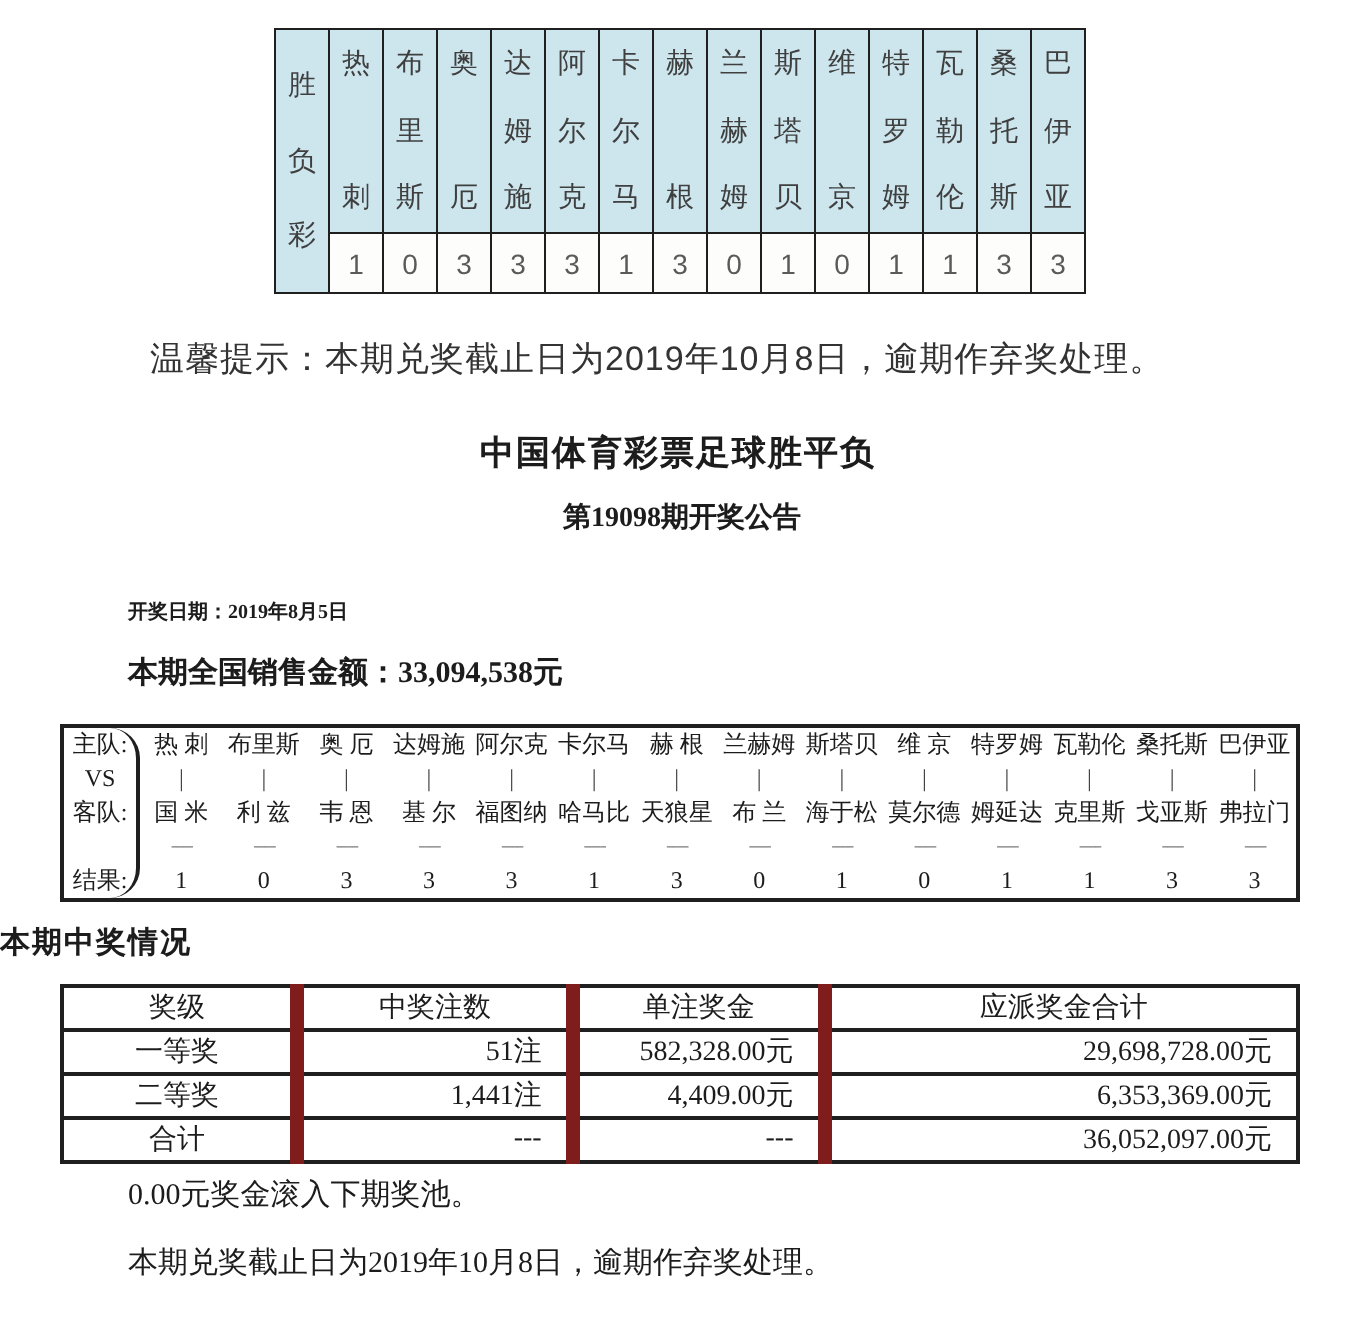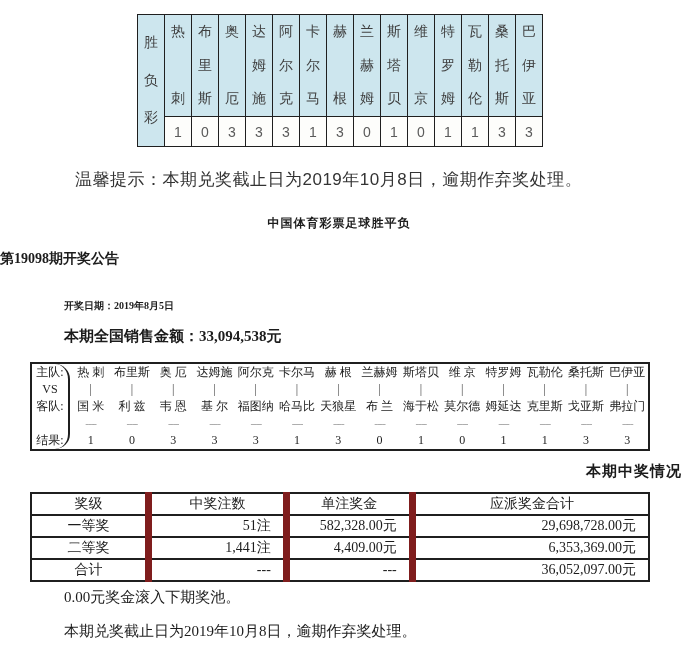--- a/index.html
+++ b/index.html
@@ -33,24 +33,24 @@
   
   .warm-tip {
     position:absolute; left:75px; top:151px; font-size:17px; color:#333333;
     letter-spacing:0.5px; white-space:nowrap;
   }
 
   
   .doc { font-family:"Liberation Serif","DejaVu Serif",serif; color:#1c1c1c; }
   .doc-title {
     position:absolute; left:0; top:215px; width:678px; text-align:center;
-    font-size:12px; font-weight:bold; letter-spacing:1px;
+    font-size:17px; font-weight:bold; letter-spacing:1px;
   }
   .doc-subtitle {
-    position:absolute; left:0; top:250px; width:682px; text-align:left;
+    position:absolute; left:0; top:250px; width:682px; text-align:center;
     font-size:14px; font-weight:600;
   }
   .line-draw-date { position:absolute; left:64px; top:299px; font-size:10px; font-weight:600; }
   .line-sales     { position:absolute; left:64px; top:327px; font-size:15px; font-weight:700; }
 
   
   .match-table {
     position:absolute; left:30px; top:362px; width:620px; height:89px;
     border:2px solid #1f1f1f; box-sizing:border-box; display:flex;
     font-family:"Liberation Serif","DejaVu Serif",serif;
@@ -62,21 +62,21 @@
   }
   .mt-cols { flex:1; display:flex; }
   .m-col { flex:1; display:flex; flex-direction:column; justify-content:center;
     text-align:center; font-size:12px; color:#1c1c1c; }
   .m-row, .mt-labels > div { height:17px; line-height:17px; white-space:nowrap; }
   .mr-vs { color:#444; }
   .mr-dash { color:#9a9a9a; font-size:11px; letter-spacing:-1px; }
 
   
   .prize-heading {
-    position:absolute; left:0; top:462px; width:682px; text-align:right;
+    position:absolute; left:0; top:462px; width:682px; text-align:left;
     font-size:15px; font-weight:bold; letter-spacing:1px;
   }
   .prize-table {
     position:absolute; left:30px; top:492px; width:620px;
     border-collapse:collapse; font-family:"Liberation Serif","DejaVu Serif",serif;
     font-size:14px; color:#1c1c1c; table-layout:fixed;
   }
   .prize-table tr { border-top:2px solid #1f1f1f; border-bottom:2px solid #1f1f1f; }
   .prize-table th, .prize-table td {
     border-left:7px solid #7f1d1d; border-right:1px solid #1f1f1f;

